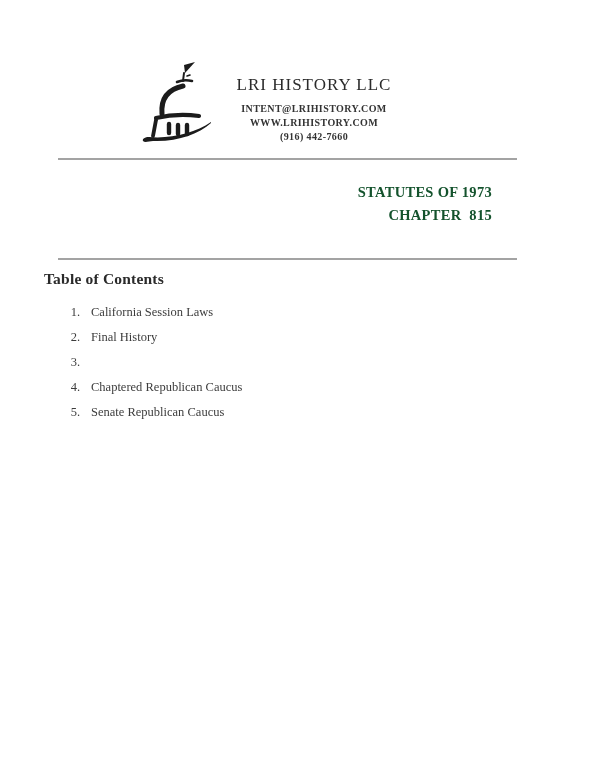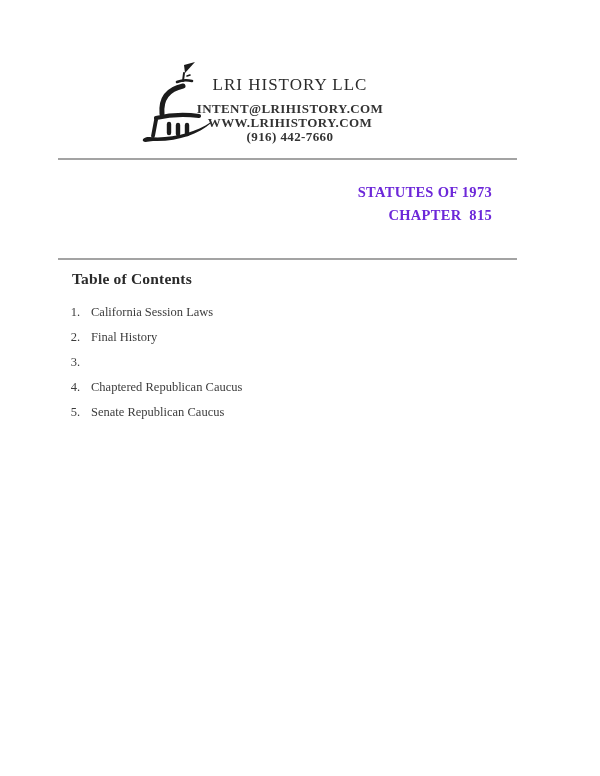--- a/index.html
+++ b/index.html
@@ -15,35 +15,35 @@
   
   .logo {
     position: absolute;
     left: 139px;
     top: 61px;
     width: 82px;
     height: 84px;
   }
   .header-text {
     position: absolute;
-    left: 155px;
+    left: 179px;
     top: 75px;
     width: 270px;
     text-align: center;
     color: #2e2e2e;
   }
   .company-name {
     font-size: 17px;
     letter-spacing: 1px;
     color: #2b2b2b;
     margin-bottom: 7px;
     white-space: nowrap;
   }
   .contact-line {
-    font-size: 13px;
+    font-size: 10px;
     font-weight: bold;
     letter-spacing: 0.4px;
     line-height: 14px;
     color: #333333;
     white-space: nowrap;
   }
   .contact-line.phone { font-weight: bold; }
 
   
   .rule {
@@ -59,28 +59,28 @@
   
   .ref-block {
     position: absolute;
     top: 181px;
     right: 108px;
     text-align: right;
     font-weight: bold;
     font-size: 14.5px;
     line-height: 22.5px;
     letter-spacing: 0.3px;
-    color: #6d28d9;
+    color: #14532d;
   }
   .ref-line { white-space: pre; }
 
   
   .toc-title {
     position: absolute;
-    left: 72px;
+    left: 44px;
     top: 270px;
     font-size: 15.5px;
     font-weight: bold;
     letter-spacing: 0.2px;
     color: #2a2a2a;
   }
   .toc-list {
     position: absolute;
     left: 57px;
     top: 305px;

